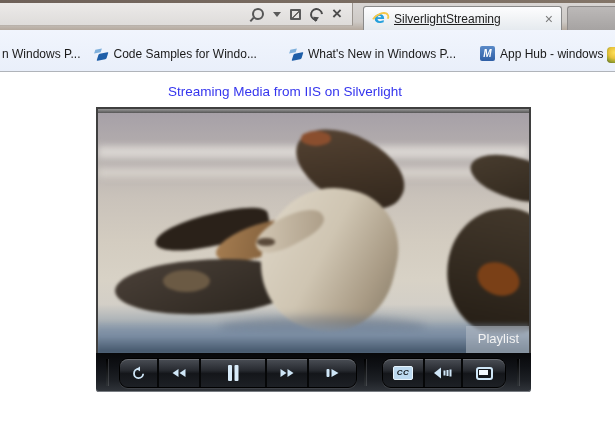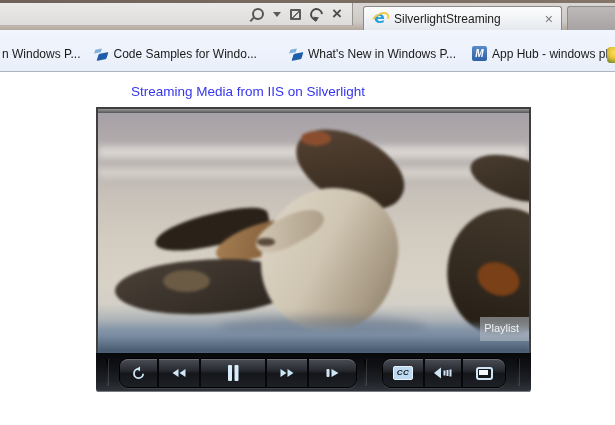--- a/index.html
+++ b/index.html
@@ -28,21 +28,21 @@
     border-top-color:transparent;position:relative;transform:rotate(130deg);}
   .refresh-icon::after{content:"";position:absolute;right:-4px;top:-3px;
     border:3px solid transparent;border-bottom:5px solid #4c4c4c;transform:rotate(55deg);}
   .stop-icon::before{content:"×";font-size:17px;font-weight:bold;color:#4c4c4c;line-height:10px;}
   .stop-icon{height:16px;display:flex;align-items:center;}
   
   .tab{position:absolute;left:363px;top:3px;width:199px;height:25px;box-sizing:border-box;
     background:linear-gradient(180deg,#fdfdfe 0%,#f2f4f6 45%,#e4e9ee 100%);
     border:1px solid #898989;border-bottom:none;border-radius:3px 3px 0 0;
     display:flex;align-items:center;padding:0 8px;gap:6px;}
-  .tab-title{font-size:12px;color:#1c1c1c;white-space:nowrap;overflow:hidden;flex:1;}
+  .tab-title{font-size:12px;color:#1c1c1c;white-space:nowrap;overflow:hidden;flex:1;text-decoration:underline;}
   .tab-close{margin-left:auto;font-size:14px;color:#7a7a7a;line-height:14px;cursor:default;}
   .tab-stub{position:absolute;left:567px;top:3px;width:48px;height:25px;box-sizing:border-box;
     background:linear-gradient(180deg,#bcb9b8,#a6a3a2);border:1px solid #8e8b8a;border-right:none;
     border-radius:3px 0 0 0;}
   .ie-icon{position:relative;width:16px;height:16px;flex:0 0 16px;}
   .ie-icon::before{content:"e";position:absolute;left:2px;top:-3px;font-size:16px;font-weight:bold;
     color:#25a0dc;font-family:"DejaVu Sans",sans-serif;}
   .ie-icon::after{content:"";position:absolute;left:-1px;top:2px;width:15px;height:8px;
     border:2px solid #f4c84a;border-bottom-color:transparent;border-left-color:transparent;
     border-radius:50%;transform:rotate(-28deg);}
@@ -56,21 +56,21 @@
     transform:skewX(-28deg) rotate(-12deg);}
   .msdn-icon .p2{position:absolute;left:4px;top:6px;width:9px;height:7px;background:#1e5ea8;
     transform:skewX(-28deg) rotate(-12deg);border-radius:1px;}
   .apphub-icon{width:15px;height:15px;border-radius:2px;flex:0 0 15px;
     background:linear-gradient(180deg,#5a8ac8,#2f5fa5);color:#fff;font-weight:bold;font-size:10px;
     font-style:italic;display:flex;align-items:center;justify-content:center;}
   .partial-fav-icon{position:absolute;right:-2px;top:47px;width:10px;height:16px;border-radius:4px 0 0 4px;
     background:radial-gradient(circle at 75% 35%,#ffe05a 0%,#e8c23a 45%,#97a02e 75%,#5a5a1a 100%);}
   
   .heading-link{position:absolute;left:0;top:84px;width:496px;text-align:center;
-    font-size:13.5px;color:var(--link,#3535ee);cursor:pointer;}
+    font-size:13.5px;color:var(--link,#3535ee);cursor:pointer;padding-left:37px;}
   
   .player{position:absolute;left:96px;top:107px;width:435px;}
   .video{position:relative;height:246px;box-sizing:border-box;overflow:hidden;
     border:2px solid #3f3f3f;border-bottom:none;
     background:linear-gradient(180deg,#a59fa7 0%,#b3adad 16%,#c9c2ba 36%,#d3ccc0 54%,
       #d8d2c6 70%,#d3cfc7 80%,#93a0ad 91%,#576a80 100%);}
   .video-topbar{position:absolute;left:0;top:0;width:100%;height:4px;
     background:linear-gradient(180deg,#979797,#565656);z-index:3;}
   .blobs{position:absolute;left:0;top:0;width:100%;height:100%;filter:blur(1.5px);}
   .blob{position:absolute;border-radius:50%;}
@@ -93,22 +93,22 @@
     background:linear-gradient(105deg,#ddd5c6 0%,#cfc5b2 45%,#a99b85 80%,#8d816d 100%);}
   .seal-main-head{left:36%;top:44%;width:17%;height:12%;transform:rotate(-28deg);
     border-radius:50% 60% 40% 50%;background:linear-gradient(120deg,#d5cab7,#ab9c86);}
   .seal-main-snout{left:37%;top:53%;width:4%;height:3%;background:#5a4a3a;}
   .seal-right{left:81%;top:41%;width:26%;height:52%;transform:rotate(-8deg);
     border-radius:55% 45% 50% 50%;background:linear-gradient(200deg,#453a2d,#221b13);}
   .seal-right-patch{left:88%;top:63%;width:10%;height:13%;transform:rotate(20deg);background:#7a4017;}
   .sand-shadow{left:28%;top:85%;width:48%;height:10%;background:rgba(85,100,122,.45);filter:blur(4px);}
   .sand-bottom{left:0;bottom:0;top:auto;width:100%;height:13%;border-radius:0;
     background:linear-gradient(180deg,rgba(123,141,163,0) 0%,#7b8da3 45%,#415468 100%);}
-  .playlist-btn{position:absolute;right:0;bottom:12px;z-index:4;padding:5px 10px 7px 4px;
-    background:rgba(182,190,198,.55);color:#f2f2f2;font-size:11px;cursor:pointer;}
+  .playlist-btn{position:absolute;right:0;bottom:0;z-index:4;padding:5px 10px 7px 12px;
+    background:rgba(182,190,198,.55);color:#f2f2f2;font-size:13px;cursor:pointer;}
   
   .controlbar{position:relative;height:39px;border-radius:0 0 3px 3px;
     background:linear-gradient(180deg,#07080a 0%,#101216 35%,#1d2025 70%,#32363c 100%);
     box-shadow:inset 0 -1px 0 #787c82;}
   .groove{position:absolute;top:6px;width:2px;height:27px;
     background:linear-gradient(180deg,#000,#2e3236);box-shadow:1px 0 0 rgba(255,255,255,.14);}
   .g1{left:10px}.g2{left:268px}.g3{left:421px}
   .btn-group{position:absolute;top:5px;display:flex;gap:2px;background:#060708;
     border:1px solid #000;border-radius:9px;padding:0;
     box-shadow:0 1px 1px rgba(255,255,255,.1);}
@@ -151,21 +151,21 @@
   <div class="fav-item" style="margin-right:14px;">
     <span>n Windows P...</span>
   </div>
   <div class="fav-item" style="margin-right:32px;">
     <span class="msdn-icon">
         <i class="p1"></i>
         <i class="p2"></i>
       </span>
     <span>Code Samples for Windo...</span>
   </div>
-  <div class="fav-item" style="margin-right:16px;">
+  <div class="fav-item" style="margin-right:24px;">
     <span class="msdn-icon">
         <i class="p1"></i>
         <i class="p2"></i>
       </span>
     <span>What's New in Windows P...</span>
   </div>
   <div class="fav-item">
     <span class="apphub-icon">M</span>
     <span>App Hub - windows phon...</span>
   </div>

